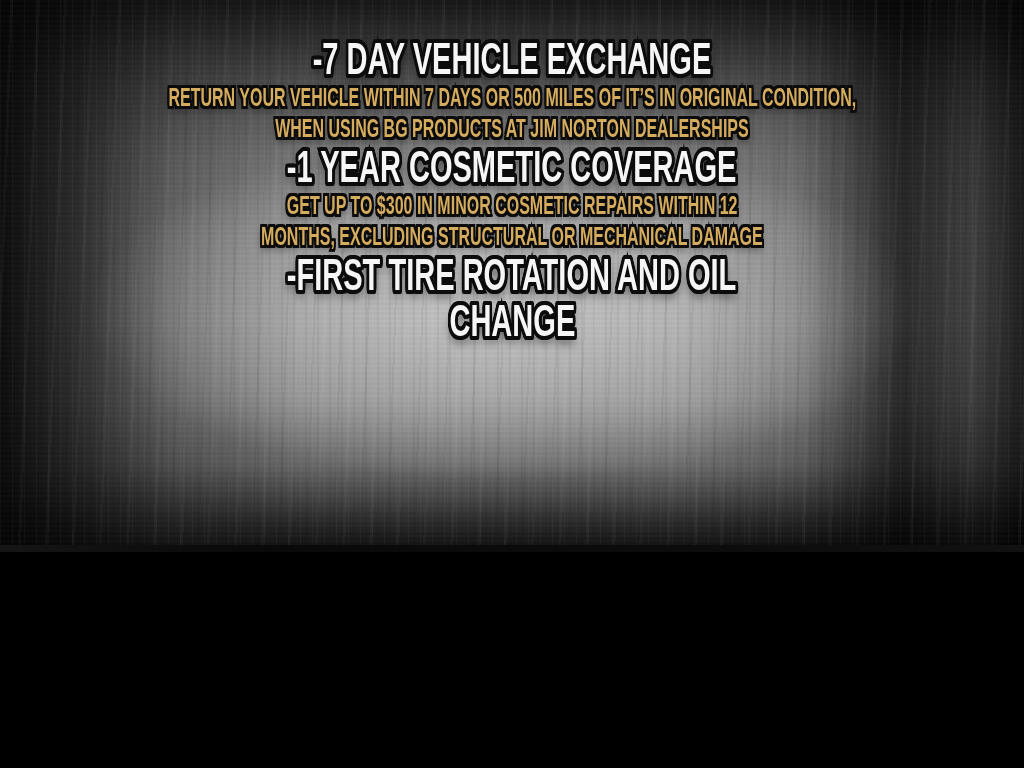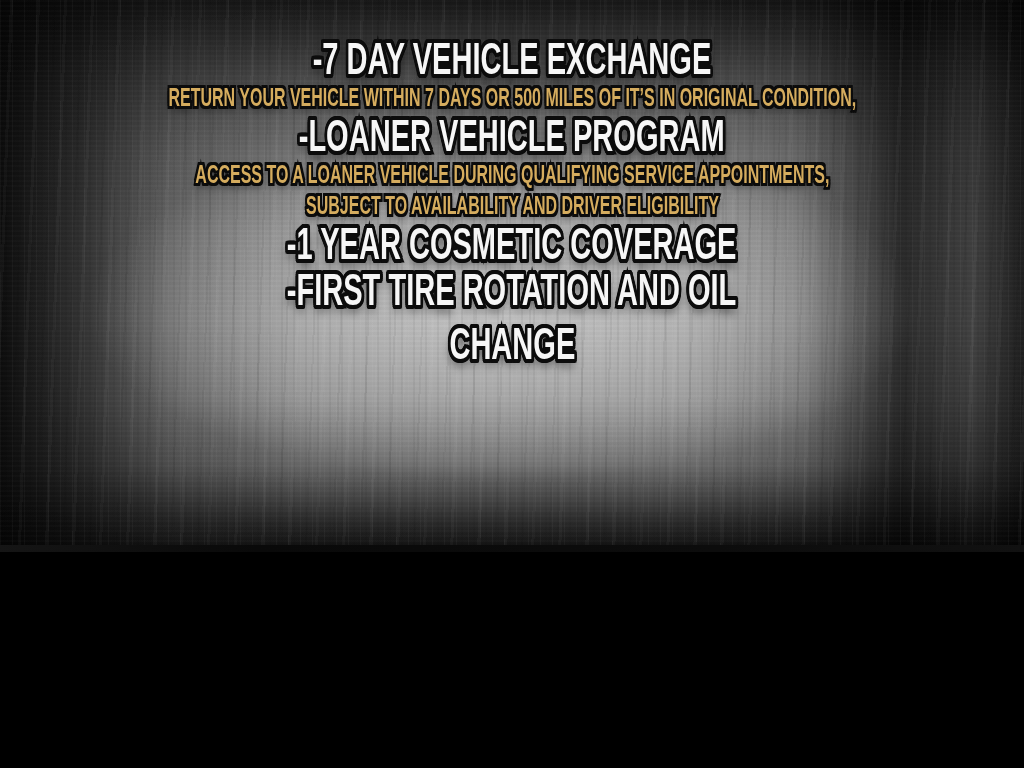--- a/index.html
+++ b/index.html
@@ -84,47 +84,45 @@
     transform-origin: 50% 50%;
     -webkit-text-stroke: 5px #0c0c0c;
     paint-order: stroke fill;
     text-shadow:
       3px 0 0 #0c0c0c, -3px 0 0 #0c0c0c, 0 3px 0 #0c0c0c, 0 -3px 0 #0c0c0c,
       2px 2px 0 #0c0c0c, -2px 2px 0 #0c0c0c, 2px -2px 0 #0c0c0c, -2px -2px 0 #0c0c0c,
       3px 3px 0 #0c0c0c, -3px 3px 0 #0c0c0c, 3px -3px 0 #0c0c0c, -3px -3px 0 #0c0c0c,
       0 5px 9px rgba(0,0,0,0.6);
   }
 
-  .h-line.second { margin-top: 8px; }
+  .h-line.second { }
 </style>
 </head>
 <body>
 
 <div class="canvas">
   <div class="texture"></div>
 
   <div class="content">
 
     <section class="benefit">
       <div class="h-line"><span class="scale">-7 DAY VEHICLE EXCHANGE</span></div>
       <div class="d-line"><span class="scale">RETURN YOUR VEHICLE WITHIN 7 DAYS OR 500 MILES OF IT’S IN ORIGINAL CONDITION,</span></div>
     </section>
 
     <section class="benefit">
+      <div class="d-line"><span class="scale">WHEN USING BG PRODUCTS AT JIM NORTON DEALERSHIPS</span></div>
     </section>
 
-    <section class="benefit">
-      <div class="h-line"><span class="scale">-LOANER VEHICLE PROGRAM</span></div>
-      <div class="d-line"><span class="scale">ACCESS TO A LOANER VEHICLE DURING QUALIFYING SERVICE APPOINTMENTS,</span></div>
-      <div class="d-line"><span class="scale">SUBJECT TO AVAILABILITY AND DRIVER ELIGIBILITY</span></div>
-    </section>
 
 
     <section class="benefit">
       <div class="h-line"><span class="scale">-1 YEAR COSMETIC COVERAGE</span></div>
+      <div class="d-line"><span class="scale">GET UP TO $300 IN MINOR COSMETIC REPAIRS WITHIN 12</span></div>
+      <div class="d-line"><span class="scale">MONTHS, EXCLUDING STRUCTURAL OR MECHANICAL DAMAGE</span></div>
     </section>
 
     <section class="benefit">
       <div class="h-line"><span class="scale">-FIRST TIRE ROTATION AND OIL</span></div>
       <div class="h-line second"><span class="scale">CHANGE</span></div>
     </section>
 
   </div>
 
   <div class="bottom-edge"></div>

